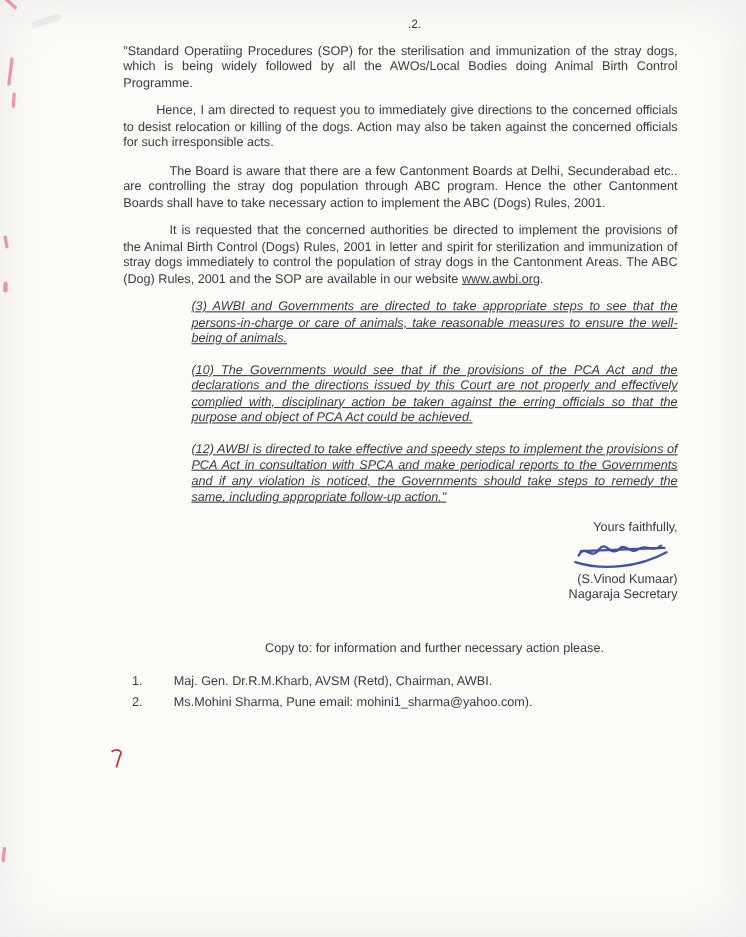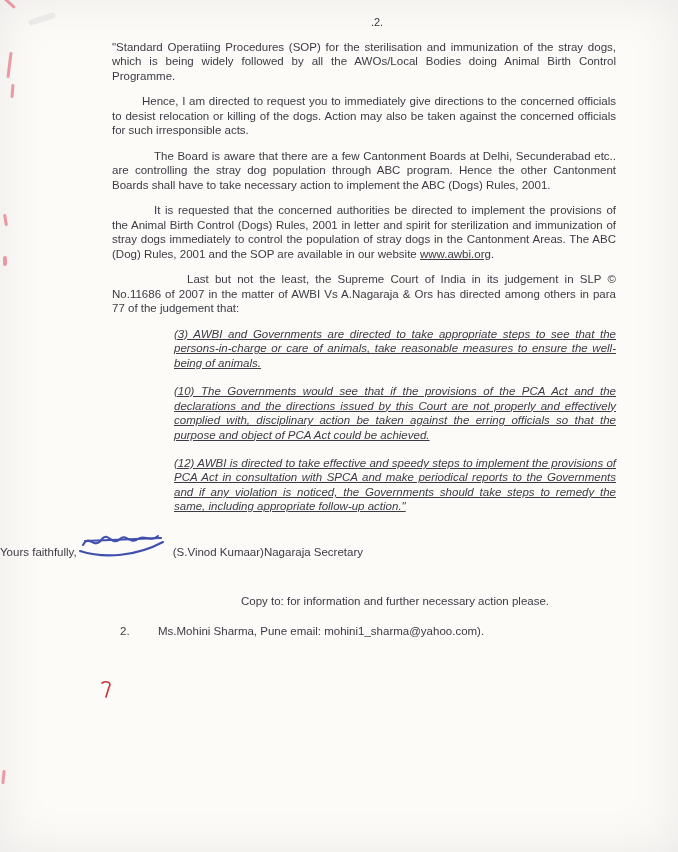--- a/index.html
+++ b/index.html
@@ -37,21 +37,21 @@
     font-style: italic;
     text-align: justify;
     margin-bottom: 14px;
     text-decoration: underline;
   }
   .final-line { margin-top: 1px; margin-bottom: 0; }
   .closing {
     margin-right: 62px;
     margin-top: 12px;
     display: flex;
-    flex-direction: row;
+    flex-direction: column;
     align-items: flex-end;
     text-align: left;
   }
   .signature-svg { margin: 1px 4px 1px 0; display: block; }
   .copy-line { margin-left: 112px; margin-top: 34px; text-align: center; }
   .recipients { margin-left: 120px; margin-top: 16px; }
   .recipient-row { margin-bottom: 4px; }
   .rec-num { display: inline-block; width: 38px; }
   
   .artifact { position: absolute; pointer-events: none; }
@@ -74,21 +74,20 @@
     <path d="M2 3 C 7 0, 12 3, 9 7 L 6 17" stroke="#c5303a" stroke-width="1.6" fill="none" stroke-linecap="round"></path>
   </svg>
 
   <div class="page-number">.2.</div>
 
   <div class="body-text">
     <p class="para">"Standard Operatiing Procedures (SOP) for the sterilisation and immunization of the stray dogs, which is being widely followed by all the AWOs/Local Bodies doing Animal Birth Control Programme.</p>
     <p class="para indent-sm">Hence, I am directed to request you to immediately give directions to the concerned officials to desist relocation or killing of the dogs. Action may also be taken against the concerned officials for such irresponsible acts.</p>
     <p class="para indent-md">The Board is aware that there are a few Cantonment Boards at Delhi, Secunderabad etc.. are controlling the stray dog population through ABC program. Hence the other Cantonment Boards shall have to take necessary action to implement the ABC (Dogs) Rules, 2001.</p>
     <p class="para indent-md"><span>It is requested that the concerned authorities be directed to implement the provisions of the Animal Birth Control (Dogs) Rules, 2001 in letter and spirit for sterilization and immunization of stray dogs immediately to control the population of stray dogs in the Cantonment Areas. The ABC (Dog) Rules, 2001 and the SOP are available in our website </span><a href="#" class="link">www.awbi.org</a><span>.</span></p>
-    <p class="para indent-lg">Last but not the least, the Supreme Court of India in its judgement in SLP © No.11686 of 2007 in the matter of AWBI Vs A.Nagaraja &amp; Ors has directed among others in para 77 of the judgement that:</p>
 
     <div class="quotes">
       <p class="quote">(3) AWBI and Governments are directed to take appropriate steps to see that the persons-in-charge or care of animals, take reasonable measures to ensure the well-being of animals.</p>
       <p class="quote">(10) The Governments would see that if the provisions of the PCA Act and the declarations and the directions issued by this Court are not properly and effectively complied with, disciplinary action be taken against the erring officials so that the purpose and object of PCA Act could be achieved.</p>
       <p class="quote">(12) AWBI is directed to take effective and speedy steps to implement the provisions of PCA Act in consultation with SPCA and make periodical reports to the Governments and if any violation is noticed, the Governments should take steps to remedy the same, including appropriate follow-up action."</p>
     </div>
 
   </div>
 
   <div class="closing">
@@ -101,17 +100,20 @@
       </g>
     </svg>
     <div>(S.Vinod Kumaar)</div>
     <div>Nagaraja Secretary</div>
   </div>
 
   <div class="copy-line">Copy to: for information and further necessary action please.</div>
 
   <div class="recipients">
     <div class="recipient-row">
+      <span class="rec-num">1.</span><span class="rec-text">Maj. Gen. Dr.R.M.Kharb, AVSM (Retd), Chairman, AWBI.</span>
+    </div>
+    <div class="recipient-row">
       <span class="rec-num">2.</span><span class="rec-text">Ms.Mohini Sharma, Pune email: mohini1_sharma@yahoo.com).</span>
     </div>
   </div>
 
 </div>
 
 </body></html>

